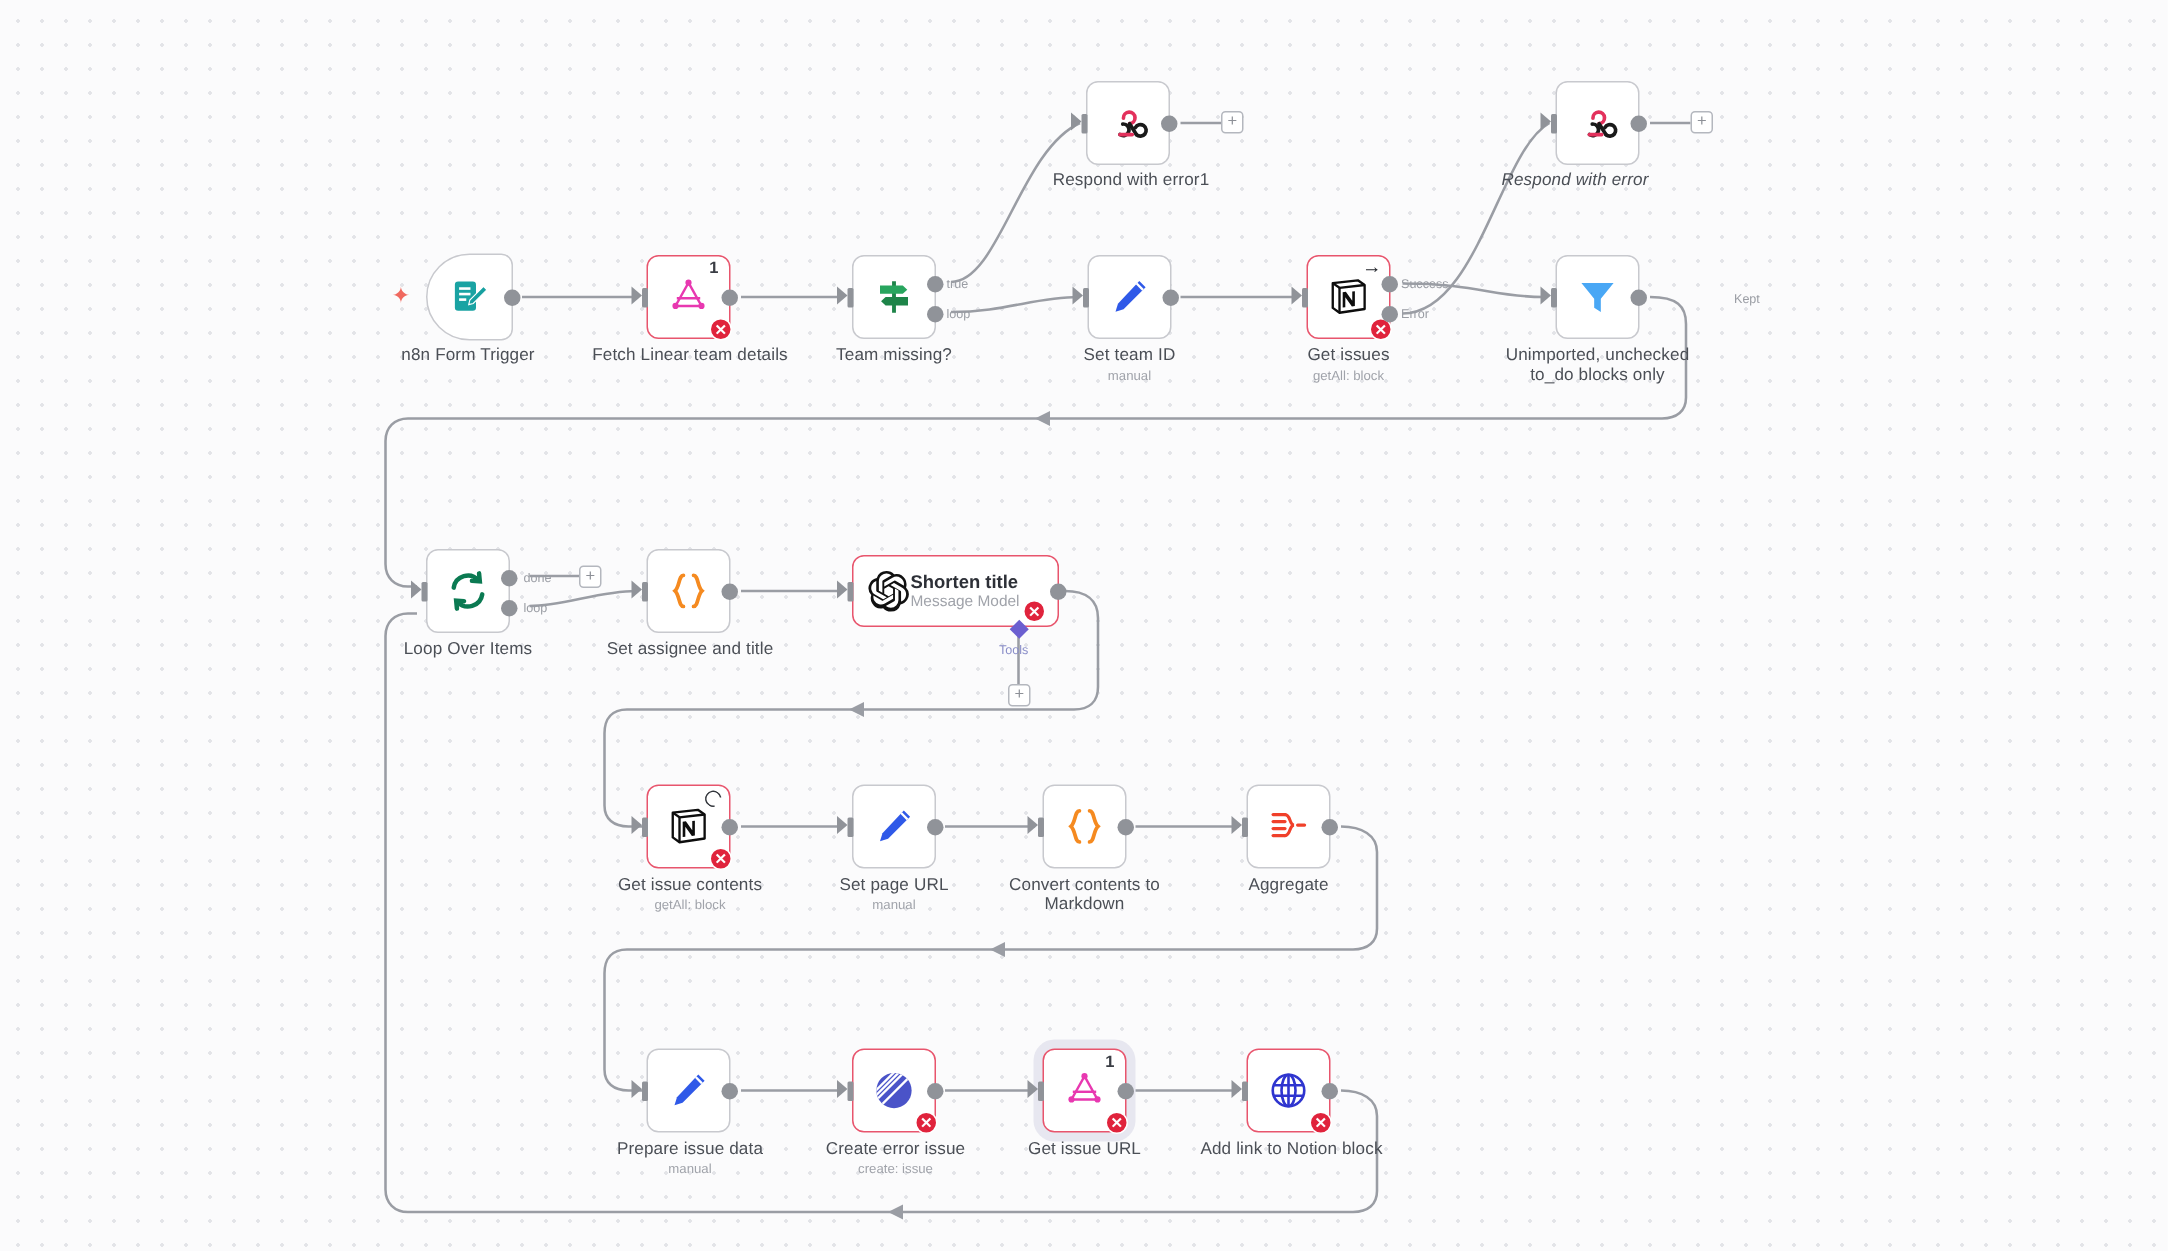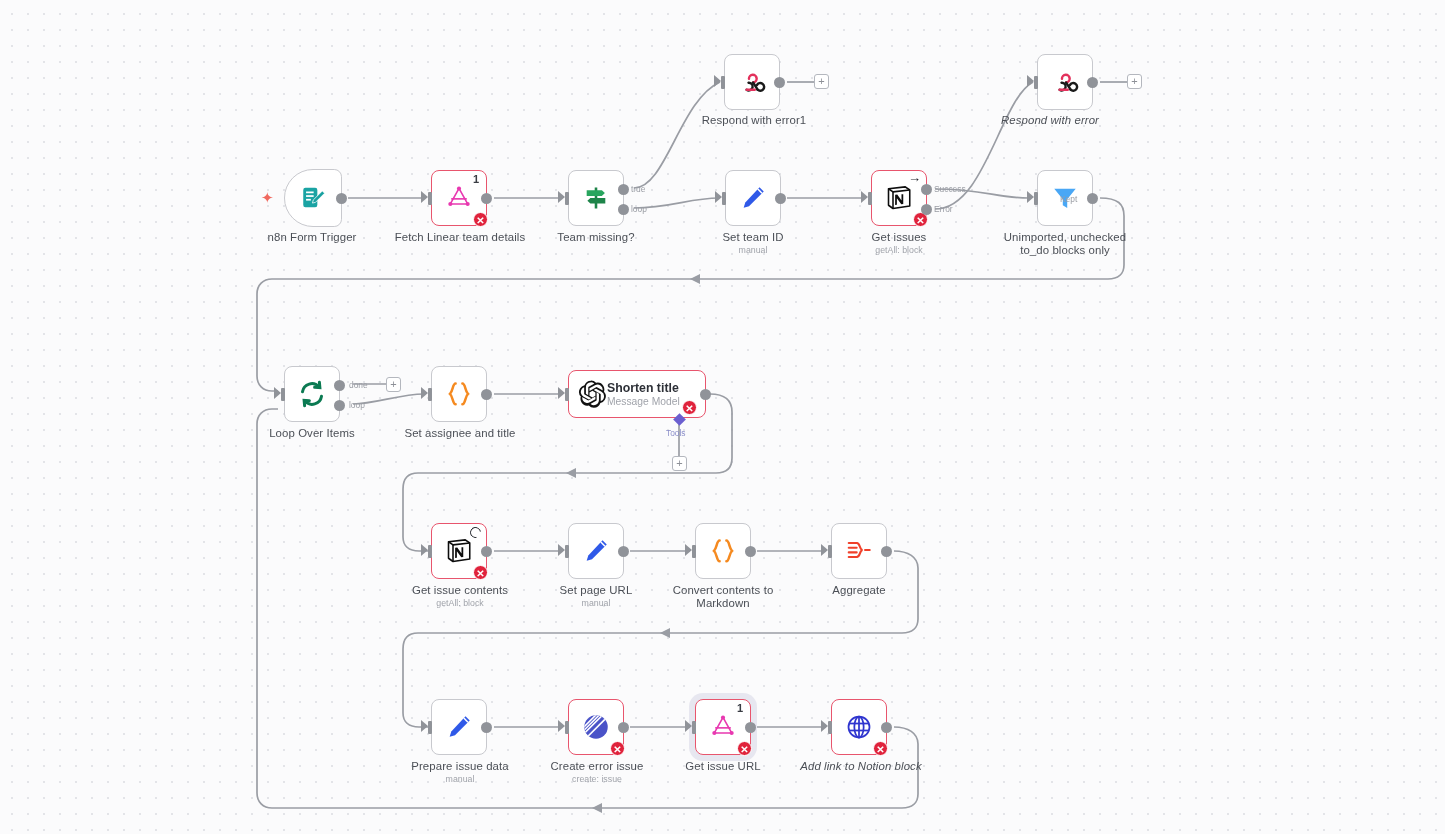--- a/index.html
+++ b/index.html
@@ -342,21 +342,21 @@
   <div class="node sq" style="left:1037px;top:170px;">
     <span class="ico">
       <svg width="28" height="28" viewBox="0 0 24 24">
         <path d="M2.8 4 H21.2 L13.9 13 V20.6 L10.1 18.2 V13 Z" fill="#49a7f5"></path>
       </svg>
     </span>
     <span class="inbar" style="left:-4px;top:21px;"></span>
     <span class="inmark" style="left:-11px;top:20px;"></span>
     <span class="port" style="right:-6px;top:22px;"></span>
   </div>
-  <span class="port-label" style="left:1060px;top:194px;">Kept</span>
+  <span class="port-label" style="left:1156px;top:194px;">Kept</span>
   <div class="nlabel" style="left:985px;top:231px;width:160px;">Unimported, unchecked
 to_do blocks only</div>
 
   <div class="node sq" style="left:284px;top:366px;">
     <span class="ico">
       <svg width="30" height="30" viewBox="0 0 24 24" fill="none" stroke="#0b7a52" stroke-width="2.4" stroke-linecap="round">
         <path d="M4.4 10.2 A7.6 7.6 0 0 1 17.6 6.3"></path>
         <path d="M19.6 13.8 A7.6 7.6 0 0 1 6.4 17.7"></path>
         <path d="M17.9 2.6 L18.3 6.9 L14.1 6.6"></path>
         <path d="M6.1 21.4 L5.7 17.1 L9.9 17.4"></path>
@@ -532,15 +532,15 @@
         <path d="M3.3 9 H20.7"></path>
         <path d="M3.3 15 H20.7"></path>
         <path d="M12 3 V21"></path>
       </svg>
     </span>
     <span class="badge-err">✕</span>
     <span class="inbar" style="left:-4px;top:21px;"></span>
     <span class="inmark" style="left:-11px;top:20px;"></span>
     <span class="port" style="right:-6px;top:22px;"></span>
   </div>
-  <div class="nlabel" style="left:784px;top:760px;width:154px;font-style:italic;">Add link to Notion block</div>
+  <div class="nlabel" style="left:784px;top:760px;width:154px;">Add link to Notion block</div>
 
 </div>
 
 </body></html>

